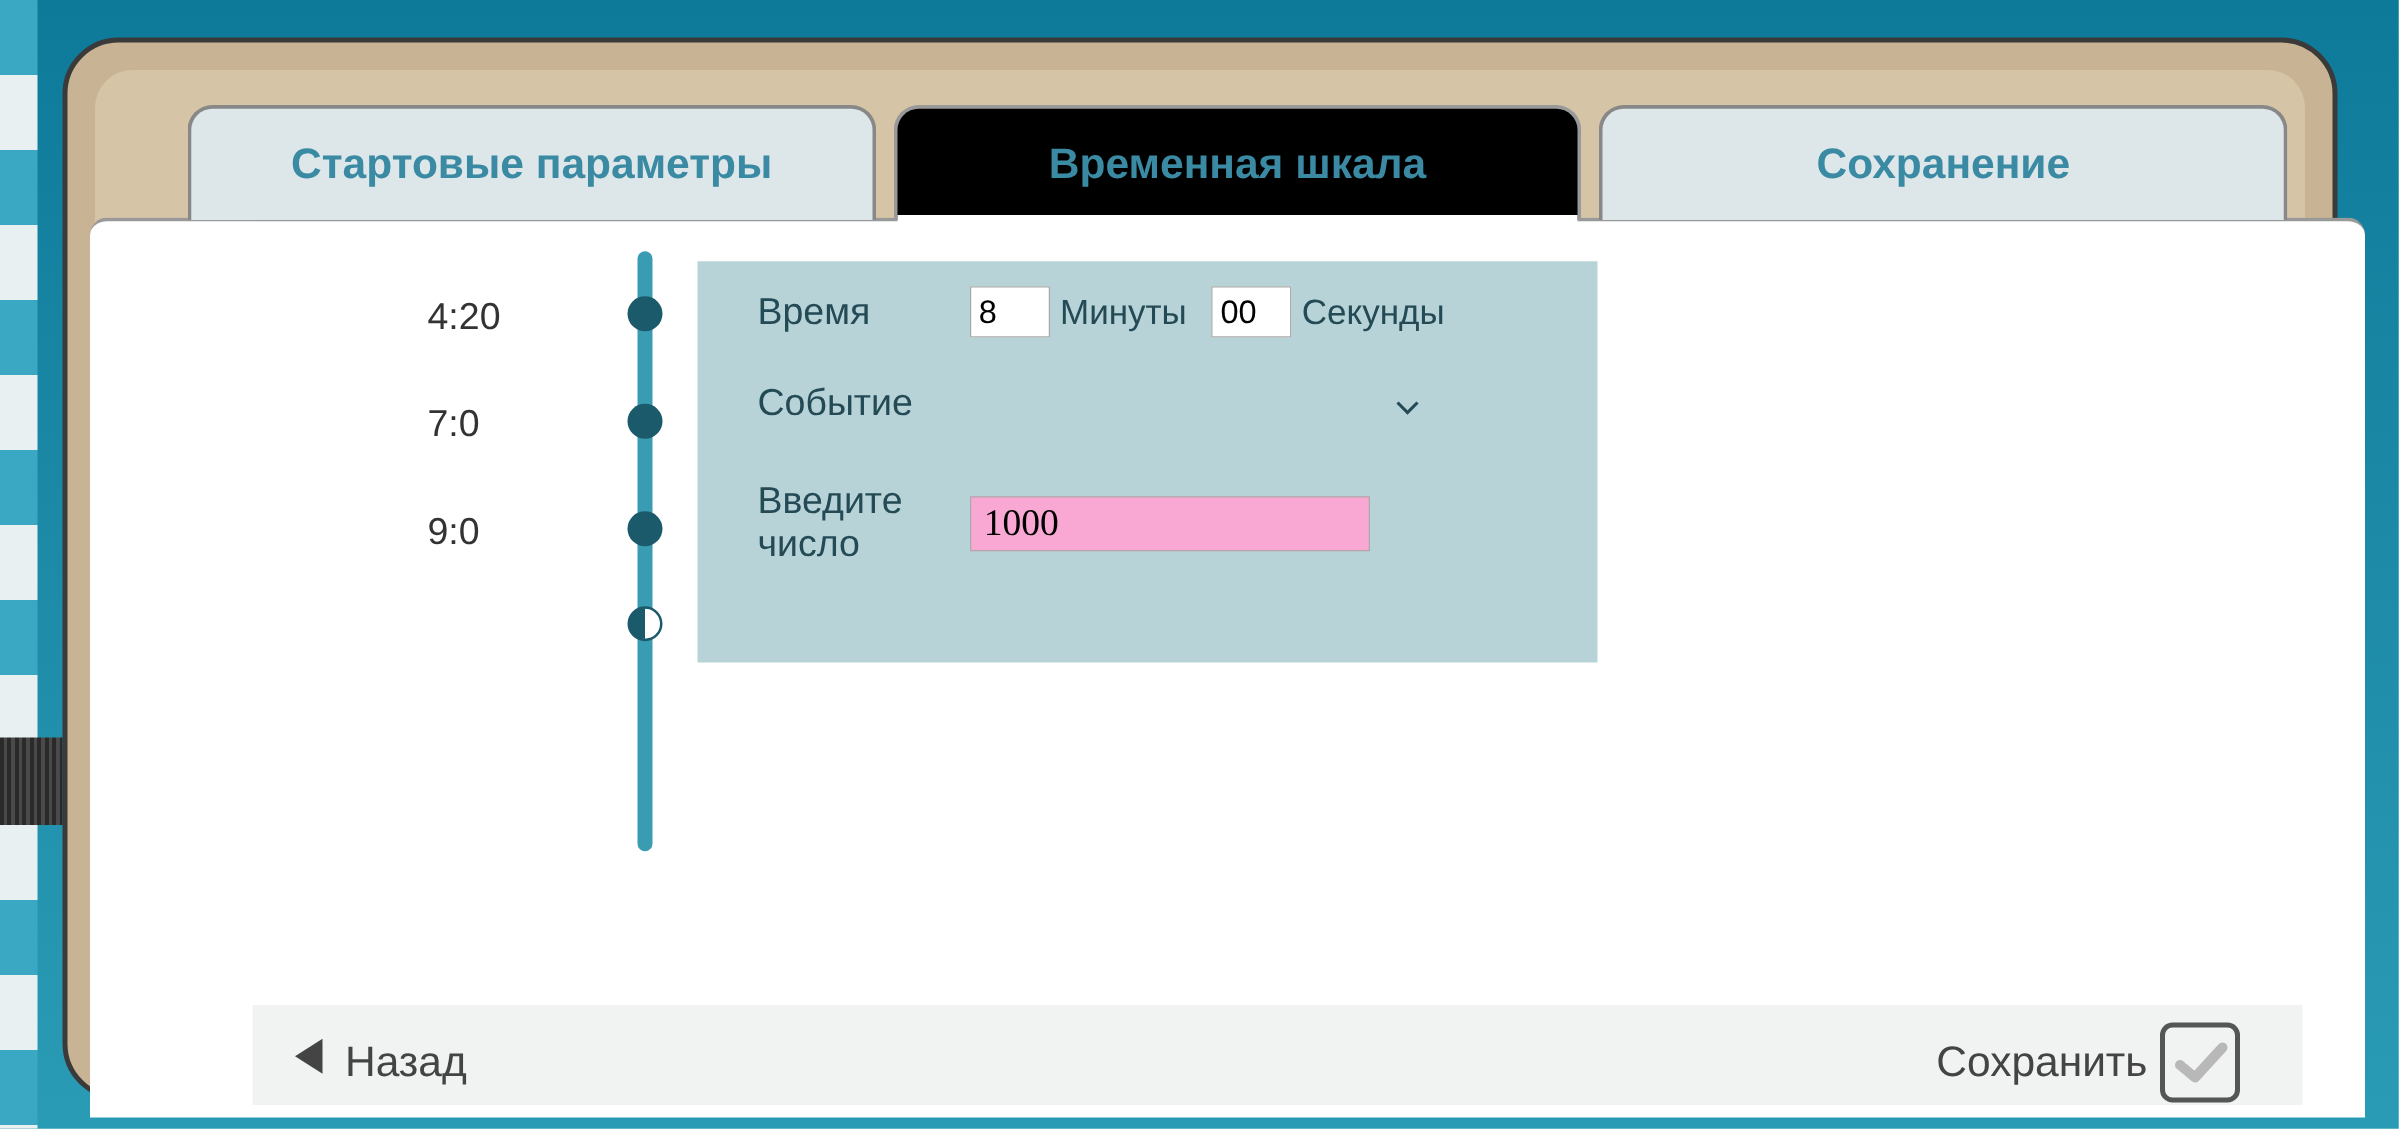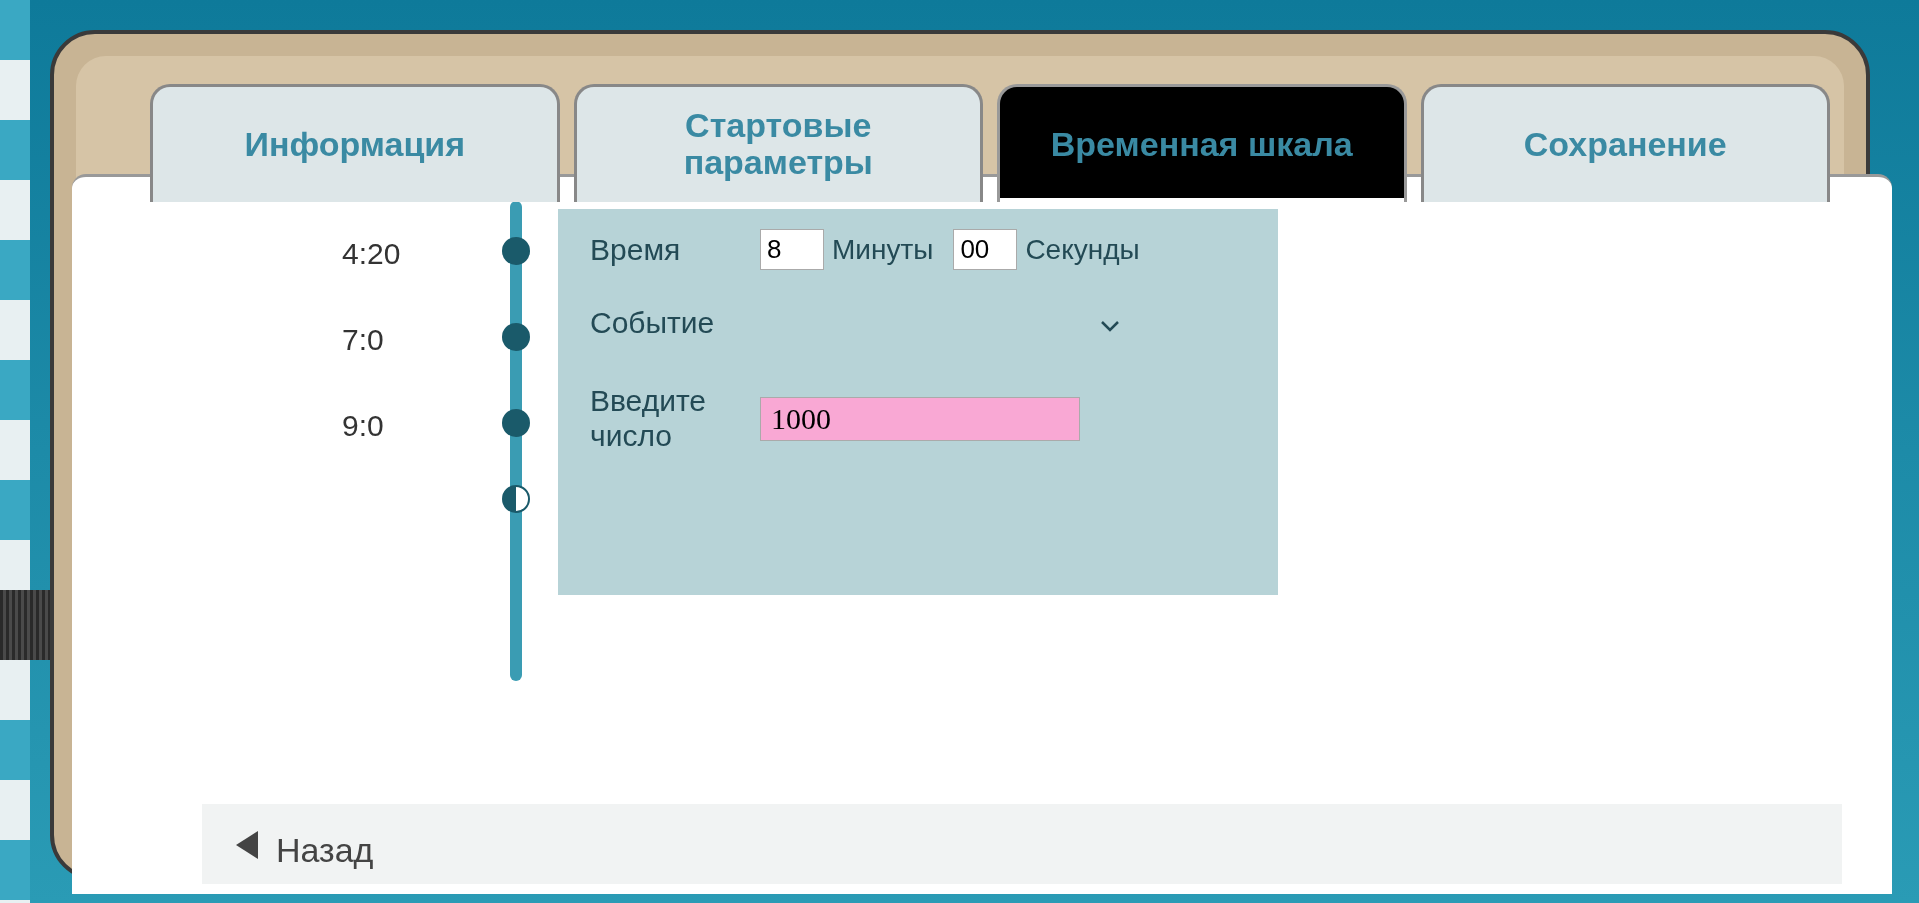--- a/index.html
+++ b/index.html
@@ -129,24 +129,24 @@
       position: absolute;
       left: 540px;
       font-size: 28px;
       color: #9aa3a6;
     }
     .event-panel {
       position: absolute;
       left: 486px;
       top: 32px;
       width: 720px;
-      height: 386px;
+      height: 321px;
       background: #b7d3d7;
       z-index: 20;
-      padding: 20px 32px;
+      padding: 20px 48px;
       color: #234a55;
     }
     .event-row {
       display: flex;
       align-items: center;
       margin-bottom: 36px;
       font-size: 28px;
     }
     .event-row .lbl {
       width: 170px;
@@ -236,21 +236,20 @@
 <body>
 
 <div class="stripes"></div>
 <div class="elastic"></div>
 
 <div class="binder">
   <div class="binder-inner"></div>
 </div>
 
 <div class="tabs-container">
-  <div class="tab">Информация</div>
   <div class="tab">Стартовые параметры</div>
   <div class="tab active">Временная шкала</div>
   <div class="tab">Сохранение</div>
 </div>
 
 <div class="page">
 
   <div class="timeline-bar"></div>
 
   <div class="timeline-time" style="top:60px;">4:20</div>
@@ -294,14 +293,22 @@
     </div>
   </div>
 
   <div class="footer-bar"></div>
 
   <div class="back-btn">
     <span class="tri"></span>
     <span>Назад</span>
   </div>
 
+  <div class="save-btn">
+    <span>Сохранить</span>
+    <span class="check-box">
+      <svg width="48" height="48" viewBox="0 0 48 48">
+          <polyline points="8,26 20,36 42,12" fill="none" stroke="#b8b8b8" stroke-width="8" stroke-linecap="round" stroke-linejoin="round"></polyline>
+        </svg>
+    </span>
+  </div>
 
 </div>
 
 </body></html>

